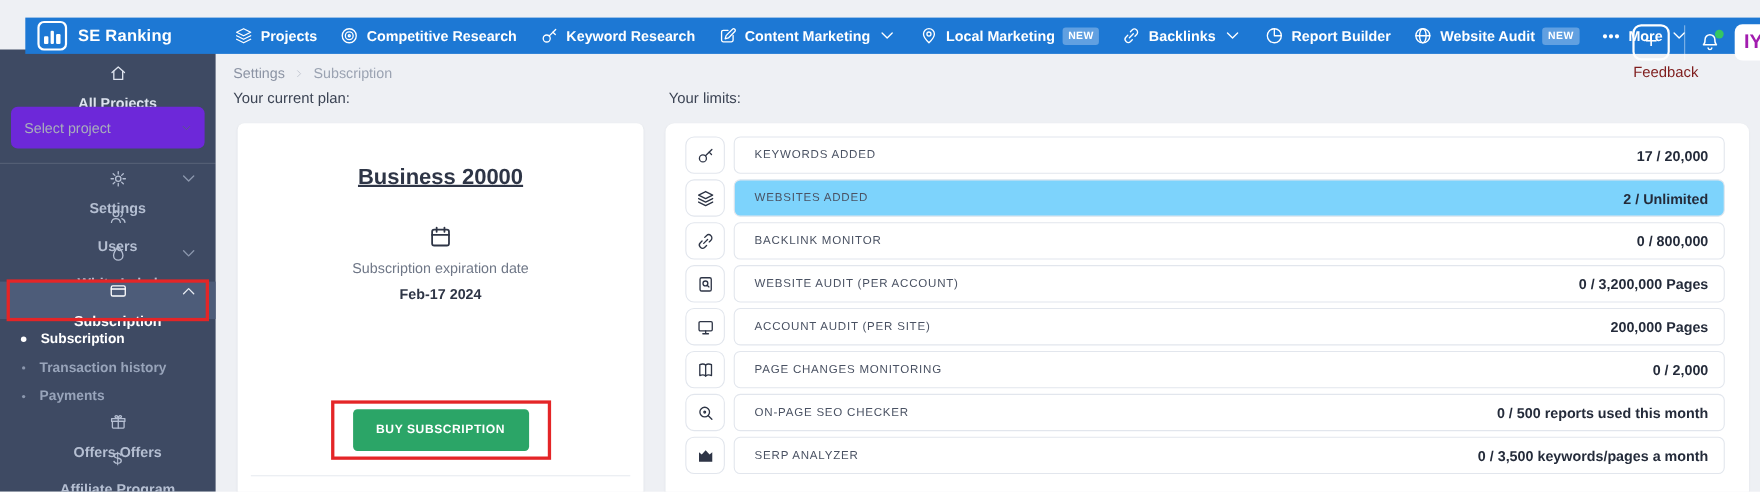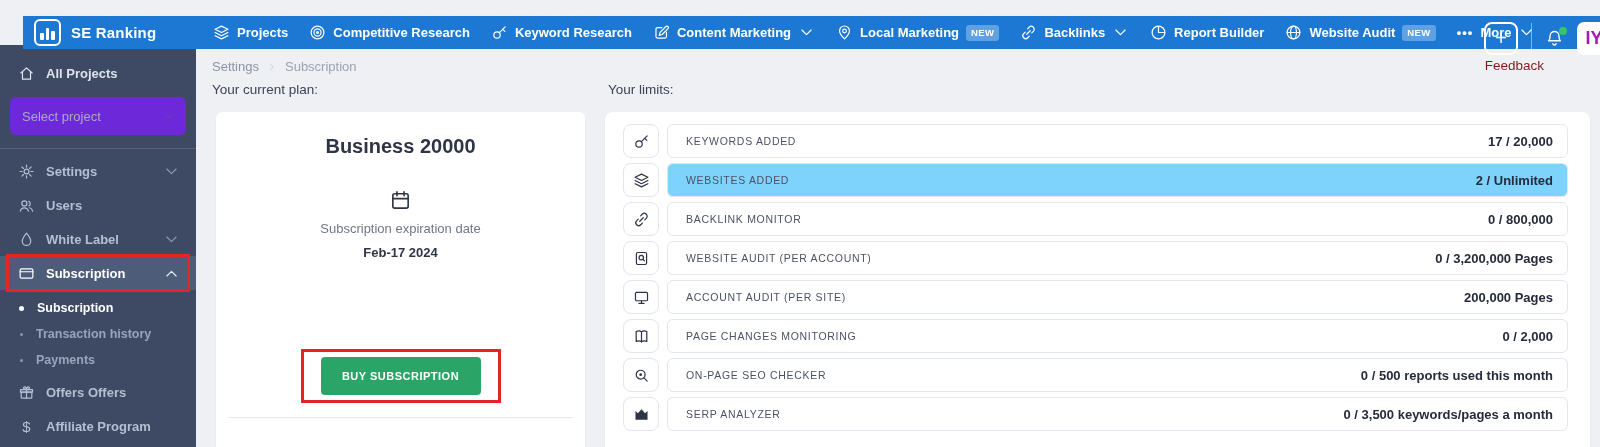--- a/index.html
+++ b/index.html
@@ -29,21 +29,21 @@
   .nav-right { position:absolute; right:12px; top:0; height:45px; display:flex; align-items:center; gap:13px; }
   .add-btn { width:34px; height:33px; border:2px solid #fff; border-radius:8px; display:flex; align-items:center; justify-content:center; font-size:20px; font-weight:normal; cursor:pointer; line-height:1; padding-bottom:2px; }
   .nav-sep { width:1px; height:32px; background:rgba(255,255,255,.45); }
   .bell-wrap { position:relative; cursor:pointer; }
   .bell-wrap svg { width:19px; height:19px; }
   .bell-dot { position:absolute; top:-2px; right:-3px; width:8px; height:8px; border-radius:50%; background:#35c662; }
   .avatar { width:34px; height:33px; background:#fff; border-radius:7px; color:#a21caf; font-size:18px; font-weight:bold; display:flex; align-items:center; justify-content:center; cursor:pointer; }
 
   
   .sidebar { position:absolute; left:0; top:45px; width:196px; height:402px; background:#3e4a63; color:#b5bfd2; padding-top:13px; z-index:10; }
-  .sb-item { display:flex; align-items:center; gap:11px; height:30px; padding-left:18px; font-size:13px; font-weight:bold; cursor:pointer; position:relative; }
+  .sb-item { display:flex; align-items:center; gap:11px; height:30px; padding-left:18px; font-size:13px; font-weight:bold; cursor:pointer; position:relative;flex-direction:column; }
   .sb-item svg { width:17px; height:17px; flex:none; }
   .sb-item .chev { position:absolute; right:16px; color:#8b97ad; }
   .sb-item.bright { color:#dde3ee; }
   .project-select { margin:9px 10px 0 10px; height:38px; background:#6d28d9; border-radius:6px; display:flex; align-items:center; padding:0 12px; cursor:pointer; position:relative; }
   .project-select .ph { color:#a8aebb; font-size:13px; }
   .project-select .chev { position:absolute; right:11px; color:#55607a; }
   .sb-divider { height:1px; background:rgba(255,255,255,.13); margin-top:13px; margin-bottom:5px; }
   .sb-nav .sb-item { height:34px; }
   .sb-item.active { background:#4d5c79; color:#fff; }
   .sb-item.active .chev { color:#e7ebf2; }
@@ -57,21 +57,21 @@
   
   .main { position:absolute; left:196px; top:45px; width:1404px; height:402px; overflow:hidden; }
   .breadcrumb { position:absolute; left:16px; top:14px; display:flex; align-items:center; gap:8px; font-size:13px; color:#8c94a4; }
   .breadcrumb .crumb { cursor:pointer; }
   .breadcrumb .crumb.last { color:#9ba3b2; }
   .breadcrumb .chev { width:10px; height:10px; color:#b9bfca; }
   .feedback { position:absolute; right:56px; top:13px; color:#7f1d1d; font-size:13.5px; cursor:pointer; }
   .col-heading { position:absolute; top:37px; font-size:13.5px; color:#3c4454; }
 
   .plan-card { position:absolute; left:20px; top:67px; width:369px; height:380px; background:#fff; border-radius:6px; box-shadow:0 1px 2px rgba(40,50,70,.06); display:flex; flex-direction:column; align-items:center; }
-  .plan-title { margin-top:23px; font-size:20px; color:#2e3546; }
+  .plan-title { margin-top:38px; font-size:20px; color:#2e3546;text-decoration:underline; }
   .cal-icon { margin-top:31px; width:23px; height:23px; color:#2e3546; }
   .plan-exp-label { margin-top:9px; font-size:13px; color:#6f7787; }
   .plan-exp-date { margin-top:9px; font-size:13px; font-weight:bold; color:#2e3546; }
   .annot-btn { margin-top:89px; border:3px solid #e42527; padding:5px 17px; }
   .buy-btn { width:160px; height:38px; background:#2ba567; border:none; border-radius:4px; color:#fff; font-family:"Liberation Sans",sans-serif; font-size:11px; font-weight:bold; letter-spacing:.5px; cursor:pointer; }
   .plan-divider { margin-top:14px; width:345px; height:1px; background:#e8ebf0; }
 
   .limits-card { position:absolute; left:409px; top:67px; width:985px; height:380px; background:#fff; border-radius:8px; box-shadow:0 1px 2px rgba(40,50,70,.06); padding:12px 22px 0 18px; }
   .limit-row { display:flex; align-items:stretch; gap:8px; margin-bottom:5px; height:34px; }
   .limit-icon-box { flex:none; width:36px; border:1px solid #e2e6ed; border-radius:8px; display:flex; align-items:center; justify-content:center; color:#2e3546; }

